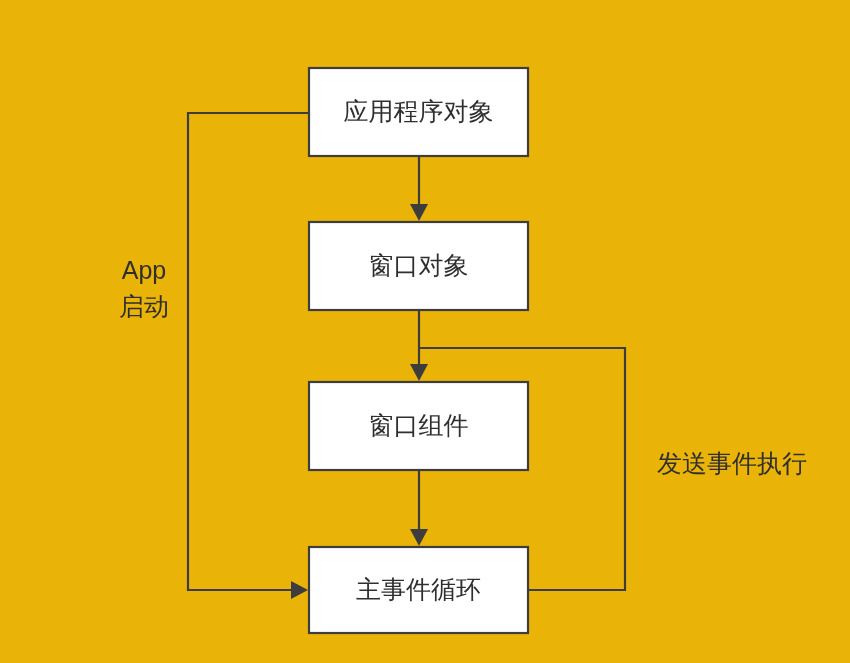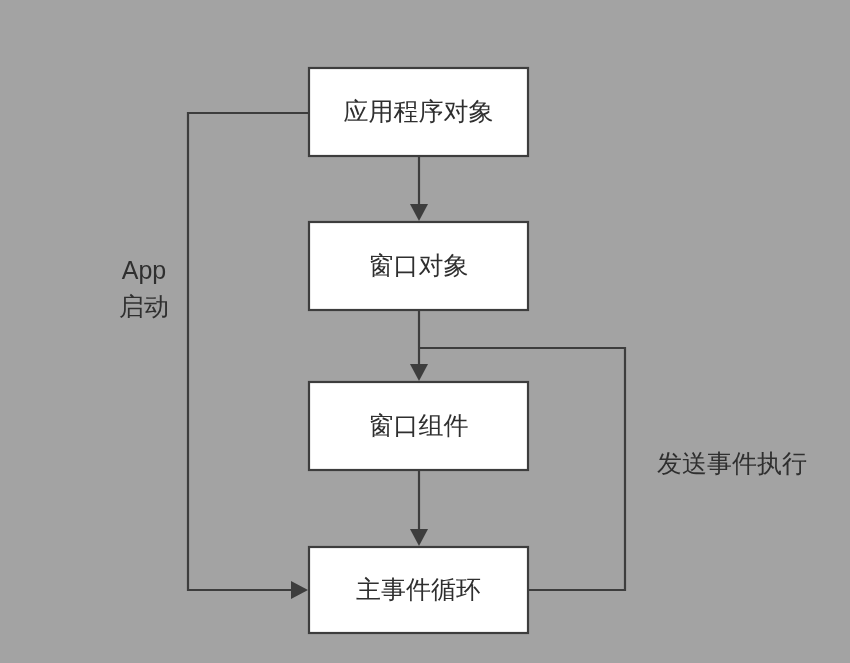--- a/index.html
+++ b/index.html
@@ -11,21 +11,21 @@
   body {
     width: 850px;
     height: 663px;
     font-family: "Liberation Sans", "DejaVu Sans", sans-serif;
     overflow: hidden;
   }
   #diagram-root {
     position: relative;
     width: 850px;
     height: 663px;
-    background: #a3a3a3;
+    background: #eab308;
   }
   svg#flow-svg {
     display: block;
     width: 850px;
     height: 663px;
   }
   .node-rect {
     fill: #ffffff;
     stroke: #3d3d3d;
     stroke-width: 2.2;

